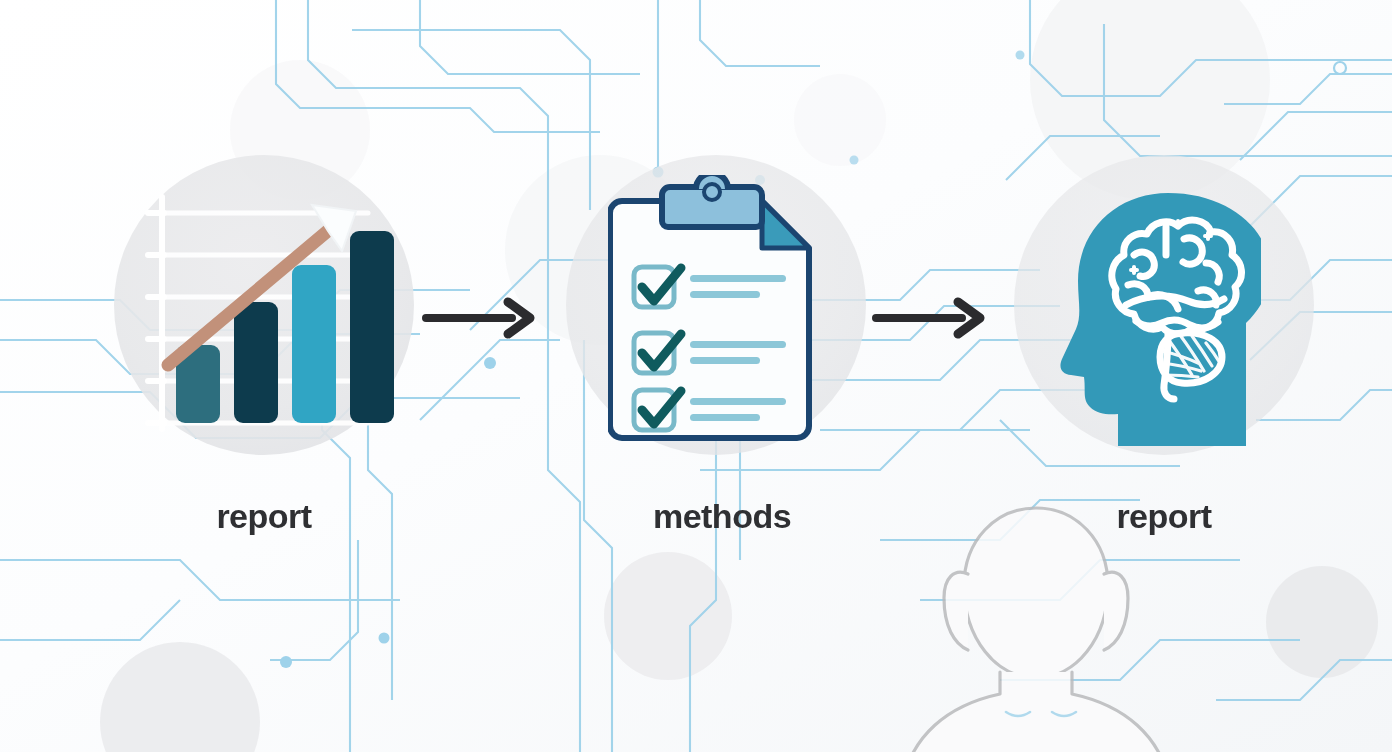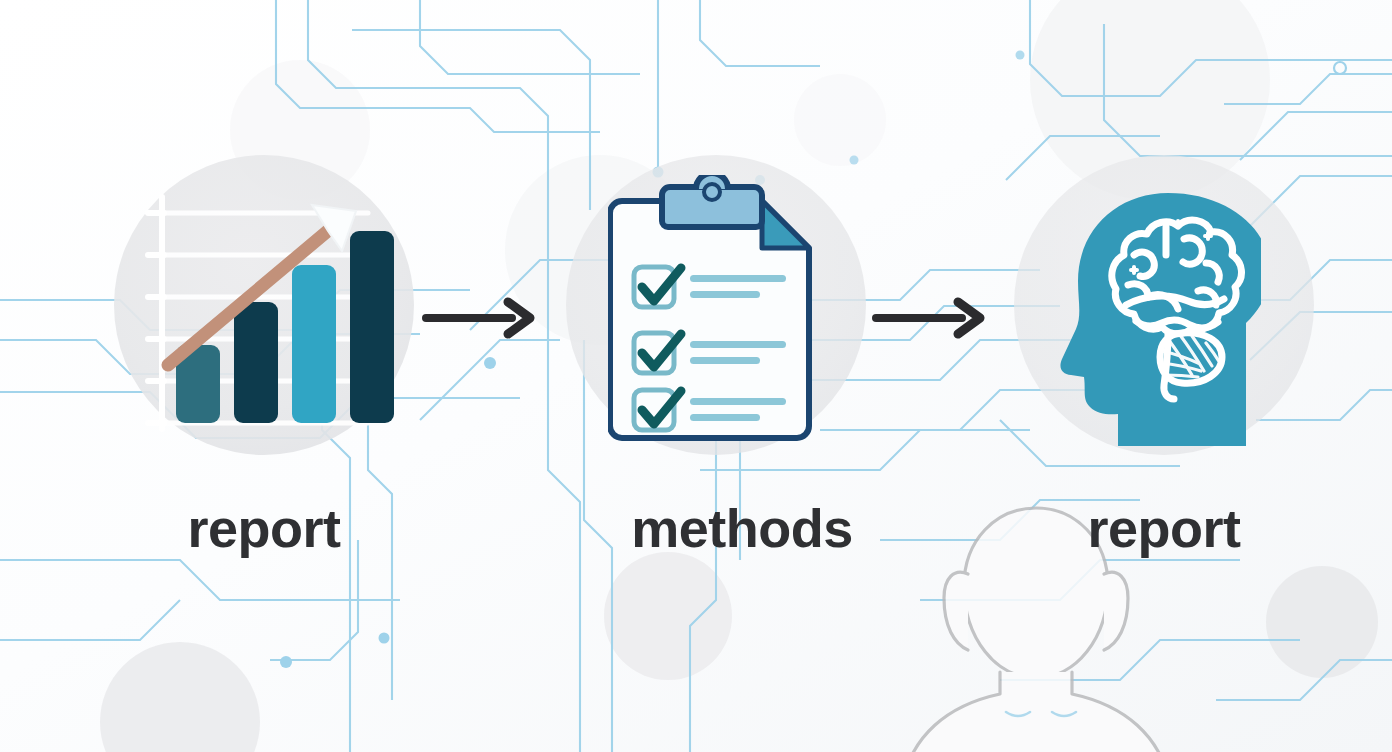--- a/index.html
+++ b/index.html
@@ -11,21 +11,21 @@
   #stage{position:relative;width:1392px;height:752px;overflow:hidden;background:#fdfdfe;}
 
   
   .bg-layer{position:absolute;inset:0;width:1392px;height:752px;}
 
   
   .node{position:absolute;}
   .node-label{
     position:absolute;
     font-weight:700;
-    font-size:54px;
+    font-size:34px;
     letter-spacing:-0.5px;
     color:#2f3033;
     white-space:nowrap;
     text-align:center;
   }
 
   
   .arrow{position:absolute;}
 </style>
 </head>
@@ -265,17 +265,17 @@
     <path d="M88 6 L110 22 L88 38" fill="none" stroke="#2b2b2e" stroke-width="9" stroke-linecap="round" stroke-linejoin="round"></path>
   </svg>
 
   <svg class="arrow" style="left:870px;top:296px;" width="120" height="44" viewBox="0 0 120 44">
     <line x1="6" y1="22" x2="92" y2="22" stroke="#2b2b2e" stroke-width="8" stroke-linecap="round"></line>
     <path d="M88 6 L110 22 L88 38" fill="none" stroke="#2b2b2e" stroke-width="9" stroke-linecap="round" stroke-linejoin="round"></path>
   </svg>
 
   <div class="node-label" style="left:114px;top:497px;width:300px;">report</div>
 
-  <div class="node-label" style="left:592px;top:497px;width:300px;">methods</div>
+  <div class="node-label" style="left:572px;top:497px;width:300px;">methods</div>
 
   <div class="node-label" style="left:1014px;top:497px;width:300px;">report</div>
 
 </div>
 
 </body></html>

